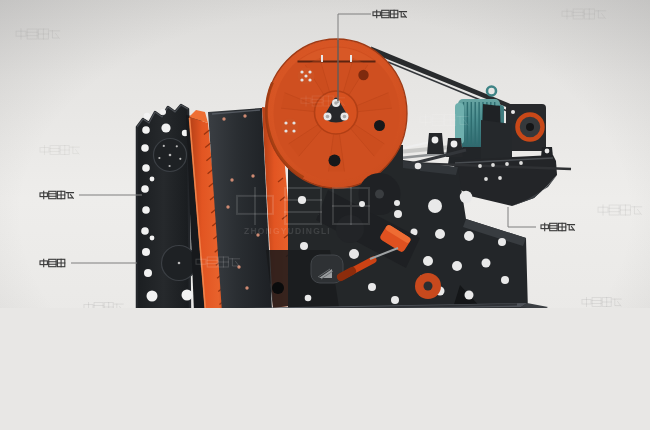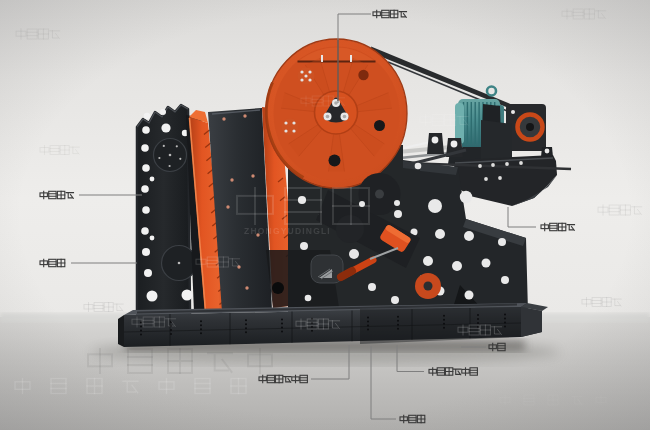--- a/index.html
+++ b/index.html
@@ -1,15 +1,15 @@
 <!DOCTYPE html>
 <html><head><meta charset="utf-8">
 <style>
 html,body{margin:0;padding:0;background:#e8e7e5;}
-#c{position:relative;width:650px;height:430px;overflow:hidden;font-family:"Liberation Sans",sans-serif;text-decoration:underline;}
+#c{position:relative;width:650px;height:308px;overflow:hidden;font-family:"Liberation Sans",sans-serif;text-decoration:underline;}
 </style></head>
 <body>
 <div id="c"><svg width="650" height="430" viewBox="0 0 650 430" xmlns="http://www.w3.org/2000/svg">
       <defs>
 <linearGradient id="wall" x1="0" y1="0" x2="0" y2="1">
  <stop offset="0" stop-color="#dbdad8"></stop>
           <stop offset="0.25" stop-color="#e6e5e3"></stop>
  <stop offset="0.62" stop-color="#eeedeb"></stop>
           <stop offset="1" stop-color="#eae9e7"></stop>
 </linearGradient>

